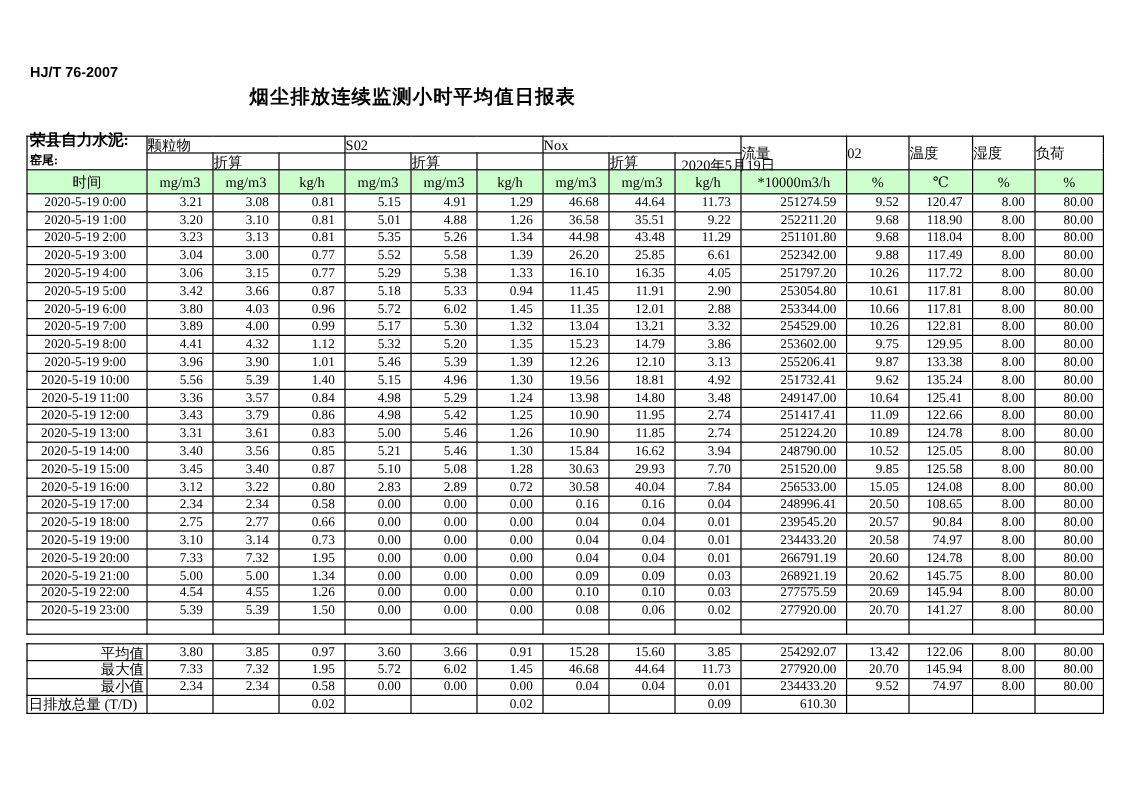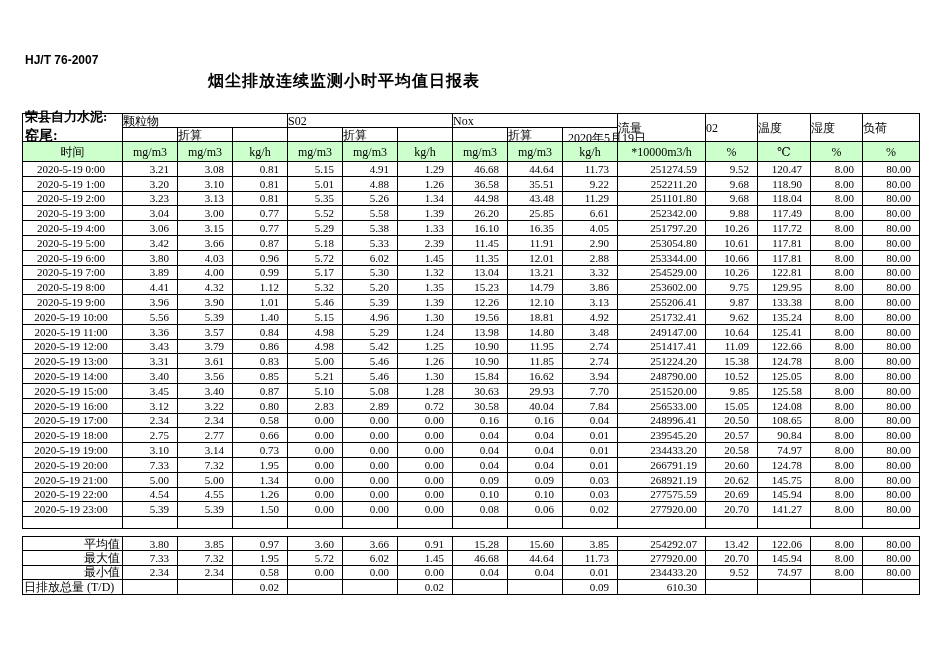--- a/index.html
+++ b/index.html
@@ -4,21 +4,21 @@
 <style>
   html,body{margin:0;padding:0;}
   body{
     width:940px;height:660px;position:relative;background:#ffffff;
     font-family:"Liberation Serif","DejaVu Serif",serif;color:#000;overflow:hidden;
   }
   .abs{position:absolute;white-space:nowrap;margin-top:45px;}
   .std-code{left:25px;top:8px;font-size:12px;font-weight:bold;font-family:"Liberation Sans",sans-serif;}
   .page-title{left:208px;top:26px;font-size:16px;font-weight:bold;letter-spacing:1px;}
   .company{left:25px;top:63px;font-size:13px;font-weight:bold;}
-  .station{left:25px;top:82px;font-size:14px;font-weight:bold;}
+  .station{left:25px;top:82px;font-size:10px;font-weight:bold;}
   .rdate{left:568px;top:85px;font-size:12px;}
   table{border-collapse:collapse;table-layout:fixed;}
   #main-table{position:absolute;left:22px;top:113px;width:897px;}
   #summary-table{position:absolute;left:22px;top:536px;width:897px;}
   td{border:1px solid #000;font-size:11px;line-height:12px;padding:0;overflow:hidden;white-space:nowrap;}
   #main-table thead tr.h1 td, #main-table thead tr.h2 td{height:13px;text-align:left;font-size:12px;}
   #main-table thead tr.h3 td{height:19px;background:#ccffcc;text-align:center;font-size:12px;margin-top:36px;}
   #main-table thead td.time-head{font-size:13px;}
   tr.data-row td{height:13.8px;}
   tr.empty-row td{height:11px;}
@@ -186,21 +186,21 @@
         <td class="num">8.00</td>
         <td class="num">80.00</td>
       </tr>
       <tr class="data-row">
         <td class="time">2020-5-19 5:00</td>
         <td class="num">3.42</td>
         <td class="num">3.66</td>
         <td class="num">0.87</td>
         <td class="num">5.18</td>
         <td class="num">5.33</td>
-        <td class="num">2.39</td>
+        <td class="num">0.94</td>
         <td class="num">11.45</td>
         <td class="num">11.91</td>
         <td class="num">2.90</td>
         <td class="num">253054.80</td>
         <td class="num">10.61</td>
         <td class="num">117.81</td>
         <td class="num">8.00</td>
         <td class="num">80.00</td>
       </tr>
       <tr class="data-row">
@@ -327,21 +327,21 @@
         <td class="num">3.31</td>
         <td class="num">3.61</td>
         <td class="num">0.83</td>
         <td class="num">5.00</td>
         <td class="num">5.46</td>
         <td class="num">1.26</td>
         <td class="num">10.90</td>
         <td class="num">11.85</td>
         <td class="num">2.74</td>
         <td class="num">251224.20</td>
-        <td class="num">15.38</td>
+        <td class="num">10.89</td>
         <td class="num">124.78</td>
         <td class="num">8.00</td>
         <td class="num">80.00</td>
       </tr>
       <tr class="data-row">
         <td class="time">2020-5-19 14:00</td>
         <td class="num">3.40</td>
         <td class="num">3.56</td>
         <td class="num">0.85</td>
         <td class="num">5.21</td>

